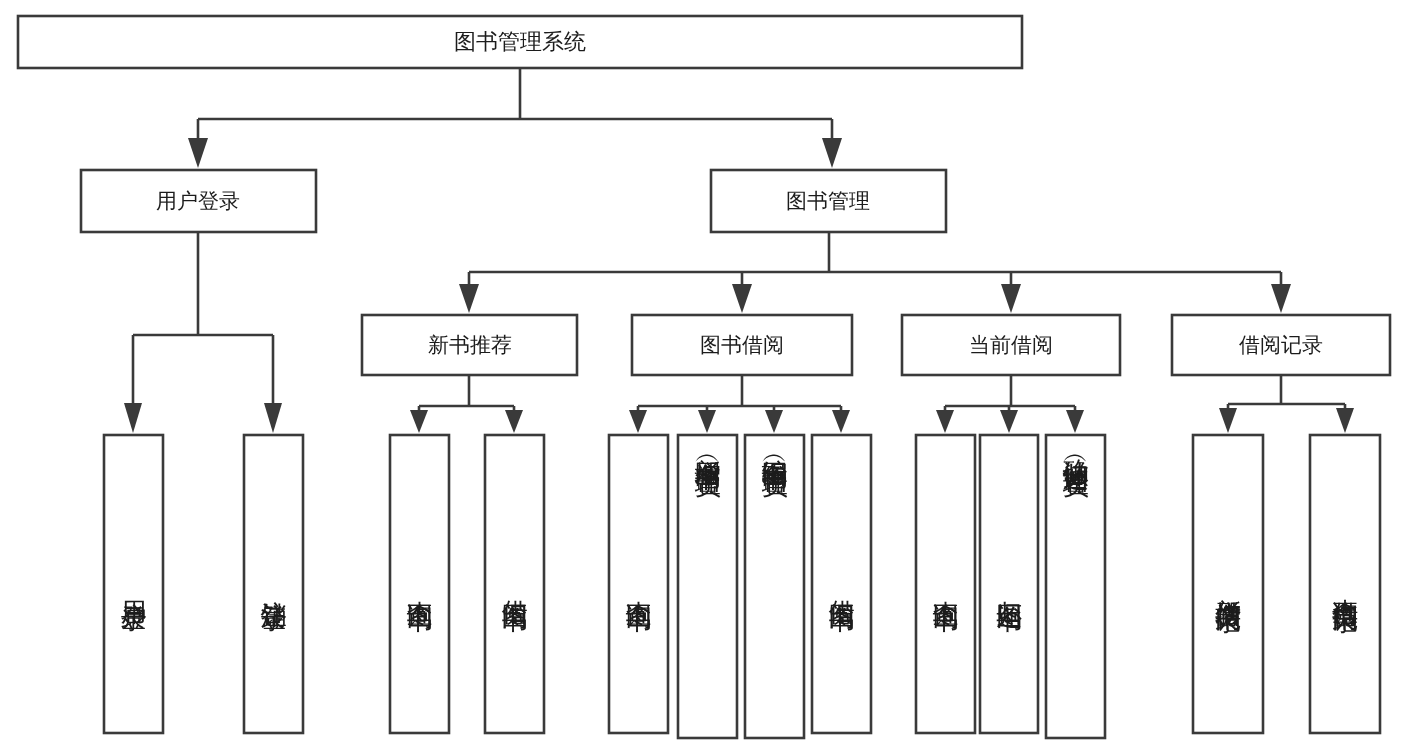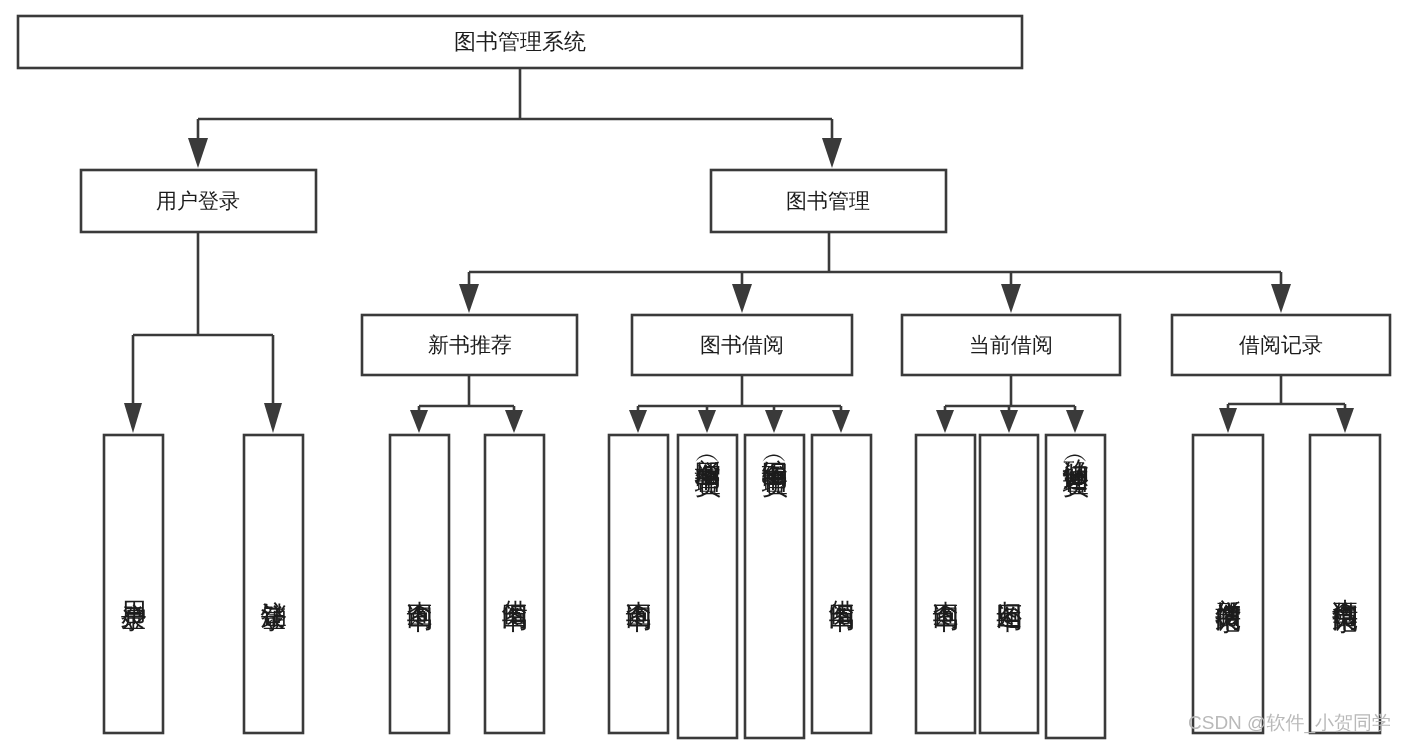--- a/index.html
+++ b/index.html
@@ -233,15 +233,14 @@
   <div class="leaf-label-wrap" style="left:1046px; top:438px; width:59px; height:300px; align-items:flex-start;">
     <span class="leaf-label">确认归还（管理员）</span>
   </div>
   <div class="leaf-label-wrap" style="left:1193px; top:435px; width:70px; height:298px;">
     <span class="leaf-label">新增借阅记录</span>
   </div>
   <div class="leaf-label-wrap" style="left:1310px; top:435px; width:70px; height:298px;">
     <span class="leaf-label">查询借阅记录</span>
   </div>
 
-  <div class="watermark">CSDN @软件_小贺同学</div>
 
 </div>
 
 </body></html>

